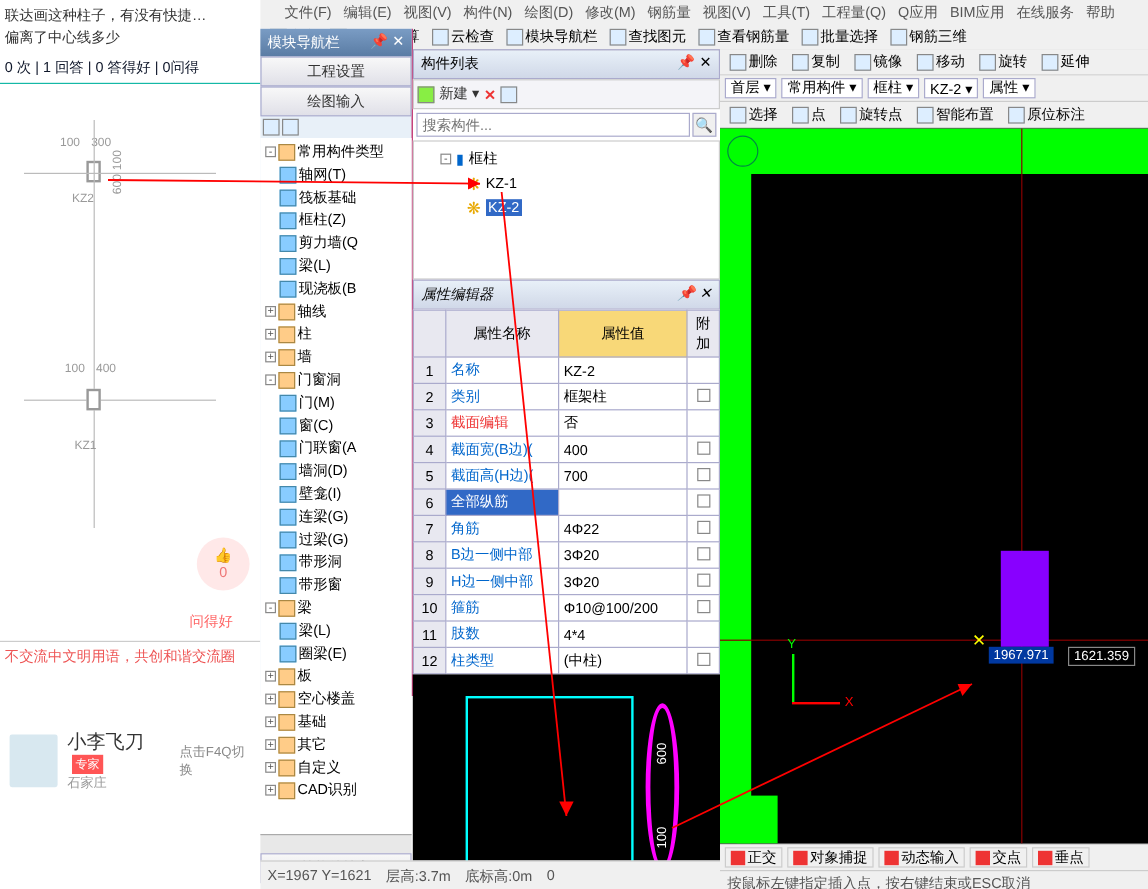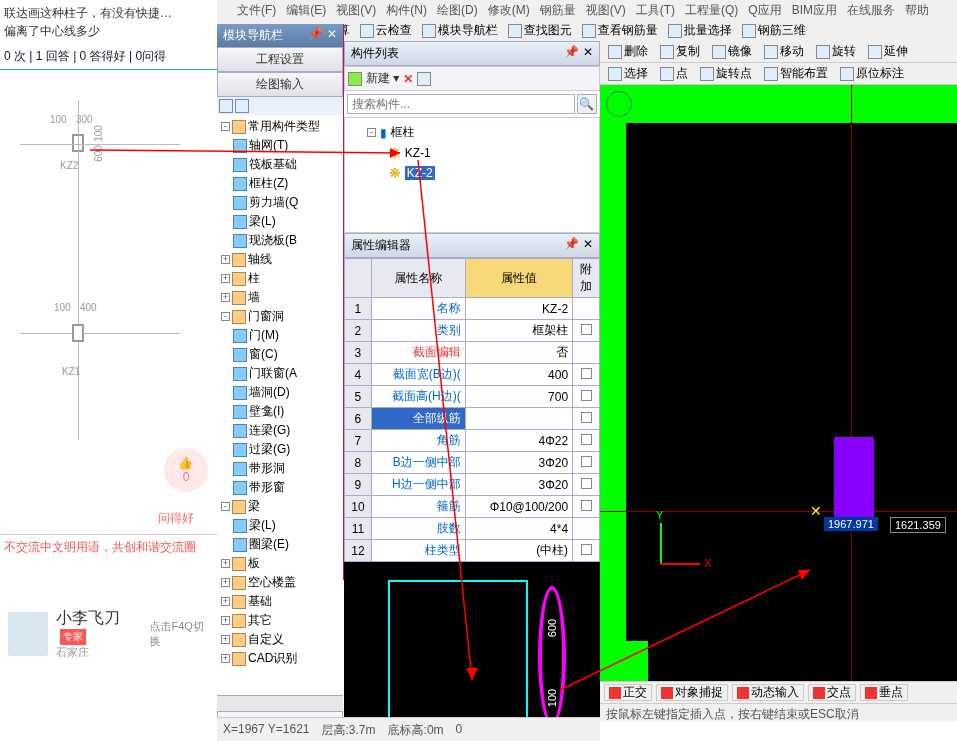--- a/index.html
+++ b/index.html
@@ -41,25 +41,25 @@
 .new-btn { color: #333; cursor: pointer; }
 .search-box { padding: 3px; display: flex; gap: 2px; }
 .search-input { flex: 1; border: 1px solid #aac; padding: 2px 4px; color: #999; }
 .search-btn { width: 20px; border: 1px solid #aac; background: #f0f0f0; cursor: pointer; }
 .comp-tree { background: #fff; height: 116px; padding: 4px; border: 1px solid #ccc; }
 .comp-node { padding: 2px 0 2px 18px; display: flex; align-items: center; gap: 4px; }
 .comp-node.child { padding-left: 40px; }
 .comp-node.selected span.label { background: #3169c6; color: #fff; padding: 0 2px; }
 .star { color: #e8a800; font-size: 14px; }
 
-.prop-title { background: linear-gradient(#e8f0f8, #d0d8e8); padding: 3px 6px; display: flex; justify-content: space-between; border: 1px solid #aac; }
+.prop-title { background: linear-gradient(#e8f0f8, #d0d8e8); padding: 3px 6px; display: flex; justify-content: space-between; border: 1px solid #aac; font-style: italic; }
 .prop-table { width: 100%; border-collapse: collapse; background: #fff; }
 .prop-table th { background: #e8e8f0; border: 1px solid #aac; padding: 2px 4px; font-weight: normal; }
 .prop-table th.val { background: #f8d878; }
-.prop-table td { border: 1px solid #aac; padding: 2px 4px; text-align: right; }
+.prop-table td { border: 1px solid #aac; padding: 2px 4px; }
 .prop-table td.num { background: #e8e8f0; text-align: center; width: 24px; }
 .prop-table td.name { color: #06c; width: 84px; }
 .prop-table td.name.red { color: #e33; }
 .prop-table td.name.sel { background: #3169c6; color: #fff; }
 .prop-table td.val { width: 96px; }
 .prop-table td.extra { width: 24px; text-align: center; }
 .checkbox-empty { display: inline-block; width: 11px; height: 11px; border: 1px solid #888; }
 
 .section-preview { position: relative; width: 256px; height: 212px; background: #000; }
 .section-rect { position: absolute; left: 44px; top: 18px; width: 140px; height: 150px; border: 2px solid #0ff; }
@@ -489,20 +489,27 @@
       </span>
       <span class="tb-btn">
         <span class="tb-icon"></span>
         <span>旋转</span>
       </span>
       <span class="tb-btn">
         <span class="tb-icon"></span>
         <span>延伸</span>
       </span>
     </div>
+  <div class="r-toolbar" id="r-sel">
+      <span class="r-dropdown">首层 ▾</span>
+      <span class="r-dropdown">常用构件 ▾</span>
+      <span class="r-dropdown">框柱 ▾</span>
+      <span class="r-dropdown">KZ-2 ▾</span>
+      <span class="r-dropdown">属性 ▾</span>
+    </div>
   <div class="r-toolbar" id="r-tb2">
       <span class="tb-btn">
         <span class="tb-icon"></span>
         <span>选择</span>
       </span>
       <span class="tb-btn">
         <span class="tb-icon"></span>
         <span>点</span>
       </span>
       <span class="tb-btn">

